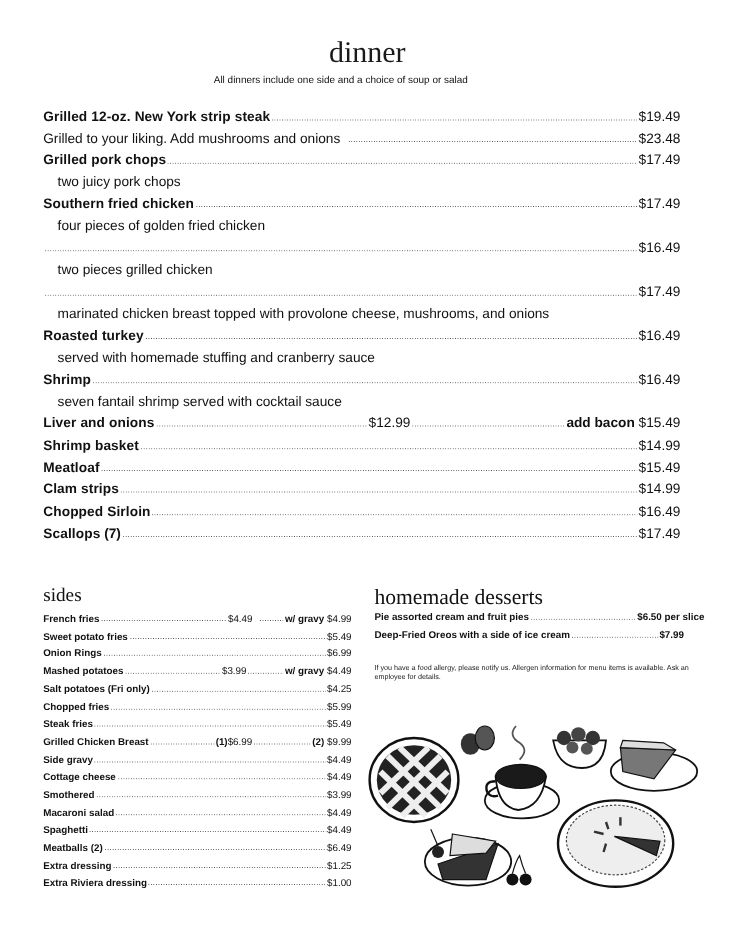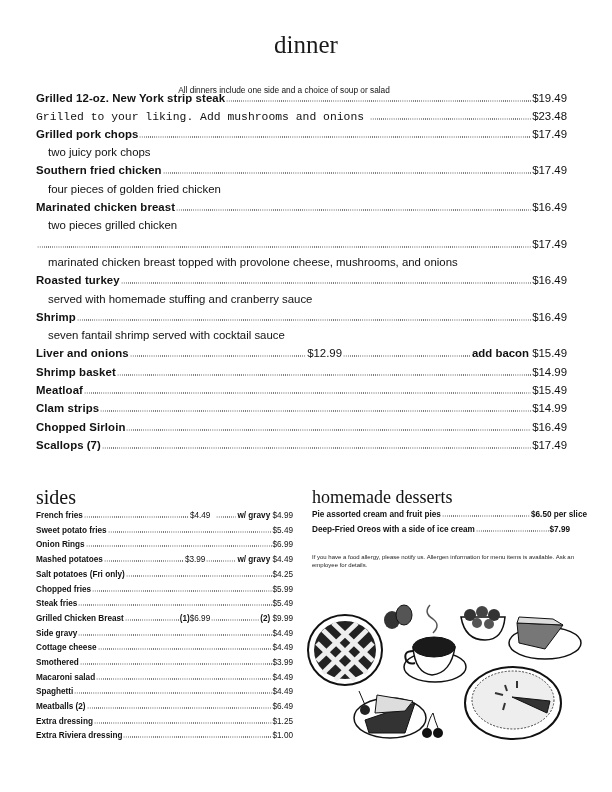--- a/index.html
+++ b/index.html
@@ -2,36 +2,36 @@
 <html><head>
 <meta charset="utf-8">
 <style>
   * { margin: 0; padding: 0; box-sizing: border-box; }
   html, body { width: 612px; height: 792px; background: #ffffff; overflow: hidden; }
   body { position: relative; font-family: "Liberation Sans", sans-serif; color: #111; }
 
   .serif { font-family: "Liberation Serif", "DejaVu Serif", serif; font-weight: normal; }
 
   #title { position: absolute; left: 0; width: 612px; top: 30px; text-align: center; font-size: 25px; line-height: 30px; color: #1a1a1a; }
-  #subtitle { position: absolute; left: 0; width: 568px; top: 61px; text-align: center; font-size: 8.3px; line-height: 10px; color: #111; margin-top: 24px; }
+  #subtitle { position: absolute; left: 0; width: 568px; top: 61px; text-align: center; font-size: 8.3px; line-height: 10px; color: #111; }
 
   
   .row { position: absolute; display: flex; align-items: baseline; white-space: nowrap; }
   .dinner-row { left: 36px; width: 531px; height: 18px; font-size: 11.4px; line-height: 18px; }
   .dinner-row .name { font-weight: bold; letter-spacing: 0.1px; }
-  .dinner-row .desc-inline { font-weight: normal; font-family: Liberation Mono, monospace; }
+  .dinner-row .desc-inline { font-weight: normal; }
   .dots { flex: 1 1 auto; overflow: hidden; margin: 0 1px; height: 10px; align-self: baseline;
           background-image: radial-gradient(circle, #333 0.45px, transparent 0.6px);
           background-size: 2.1px 2px; background-repeat: repeat-x; background-position: 0 8px; }
   .price { font-weight: normal; }
   .plain { font-weight: bold; }
   .desc { position: absolute; left: 48px; font-size: 11.4px; line-height: 18px; color: #111; white-space: nowrap; }
 
   
-  #sides-title { position: absolute; left: 36px; top: 486px; font-size: 20px; line-height: 22px; color: #111; }
+  #sides-title { position: absolute; left: 36px; top: 486px; font-size: 16px; line-height: 22px; color: #111; }
   .side-row { left: 36px; width: 257px; height: 15px; font-size: 8.2px; line-height: 15px; }
   .side-row .name { font-weight: bold; }
 
   
   #desserts-title { position: absolute; left: 312px; top: 486px; font-size: 18px; line-height: 22px; color: #111; }
   .dessert-row { left: 312px; height: 15px; font-size: 8.2px; line-height: 15px; }
   .dessert-row .name { font-weight: bold; }
   #allergy { position: absolute; left: 312px; top: 553px; width: 275px; font-size: 6px; line-height: 8px; color: #222; }
 
   #illustration { position: absolute; left: 305px; top: 585px; width: 280px; height: 175px; }
@@ -59,21 +59,20 @@
     <span class="price">$17.49</span>
   </div>
   <div class="desc" style="top:143px">two juicy pork chops</div>
   <div class="row dinner-row" style="top:161px">
     <span class="name">Southern fried chicken</span>
     <span class="dots"></span>
     <span class="price">$17.49</span>
   </div>
   <div class="desc" style="top:180px">four pieces of golden fried chicken</div>
   <div class="row dinner-row" style="top:198px">
-    <span class="name">Marinated chicken breast</span>
     <span class="dots"></span>
     <span class="price">$16.49</span>
   </div>
   <div class="desc" style="top:216px">two pieces grilled chicken</div>
   <div class="row dinner-row" style="top:235px">
     <span class="dots"></span>
     <span class="price">$17.49</span>
   </div>
   <div class="desc" style="top:253px">marinated chicken breast topped with provolone cheese, mushrooms, and onions</div>
   <div class="row dinner-row" style="top:271px">

